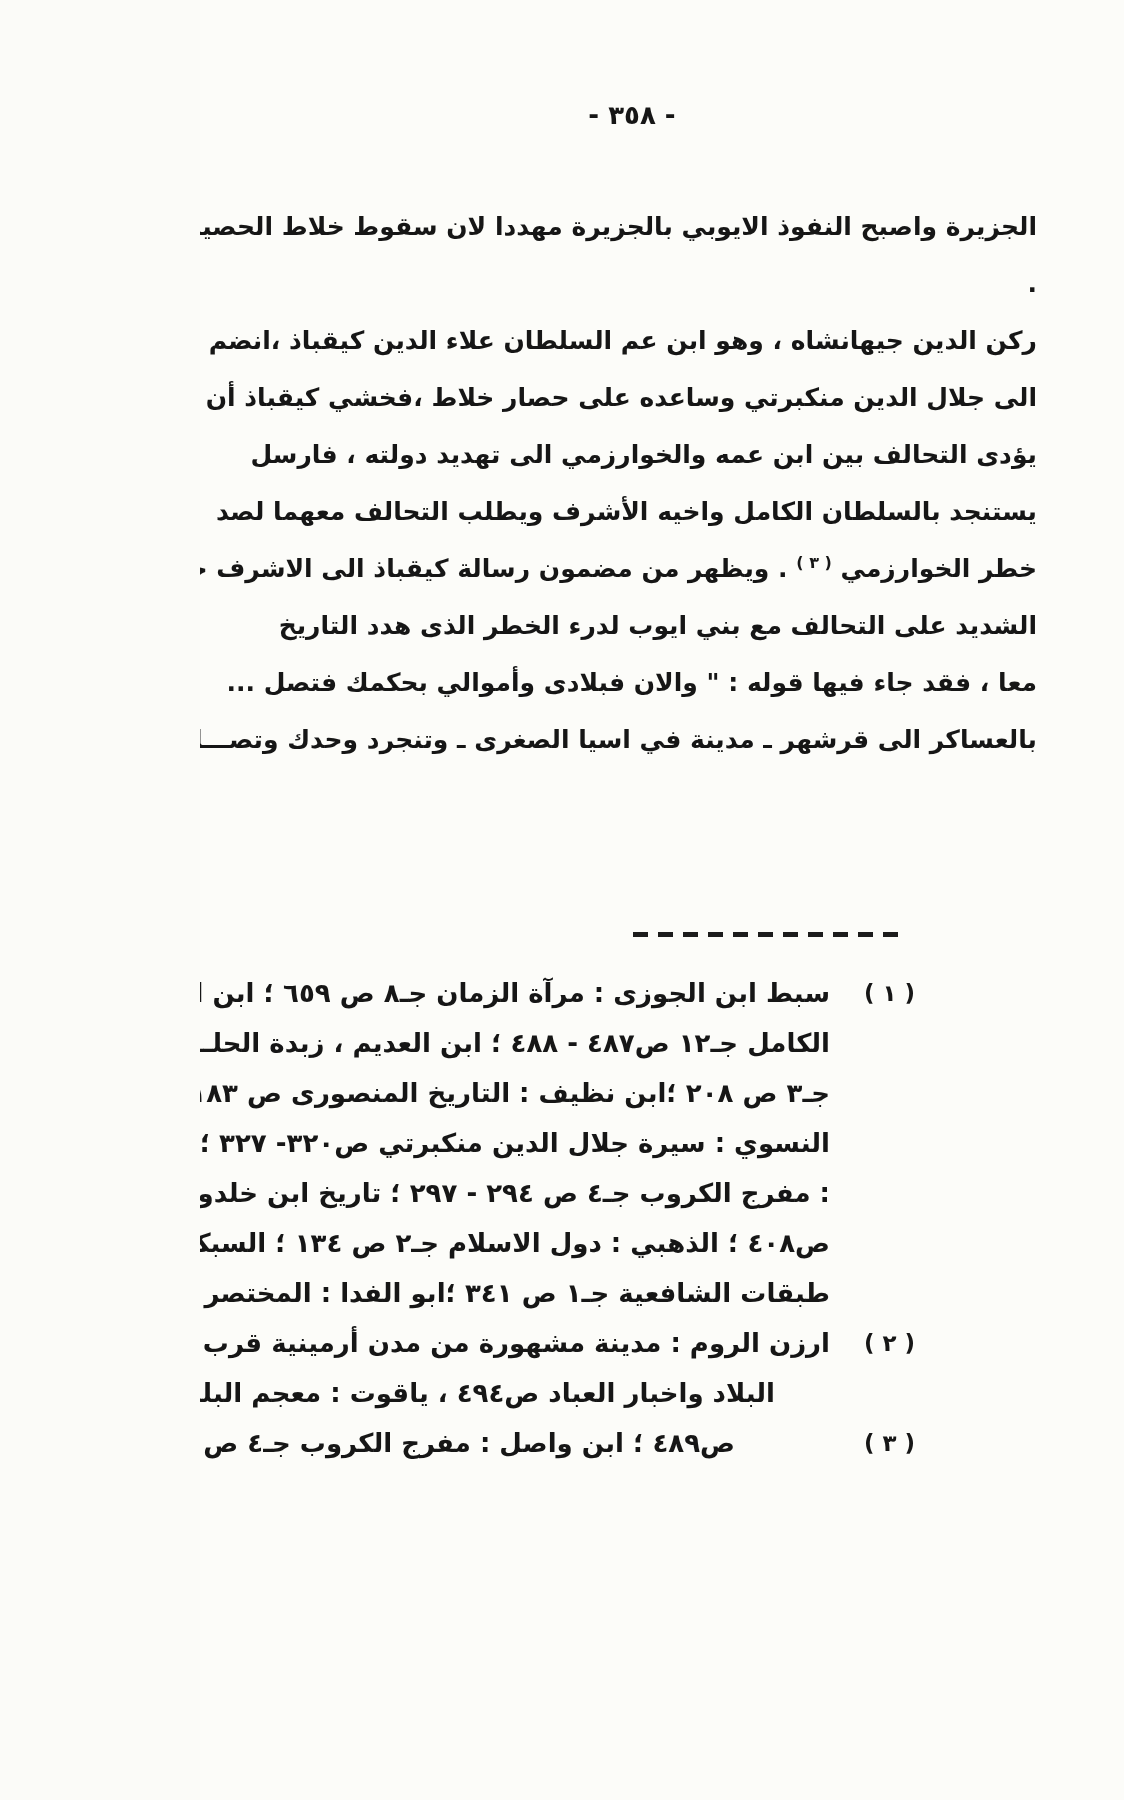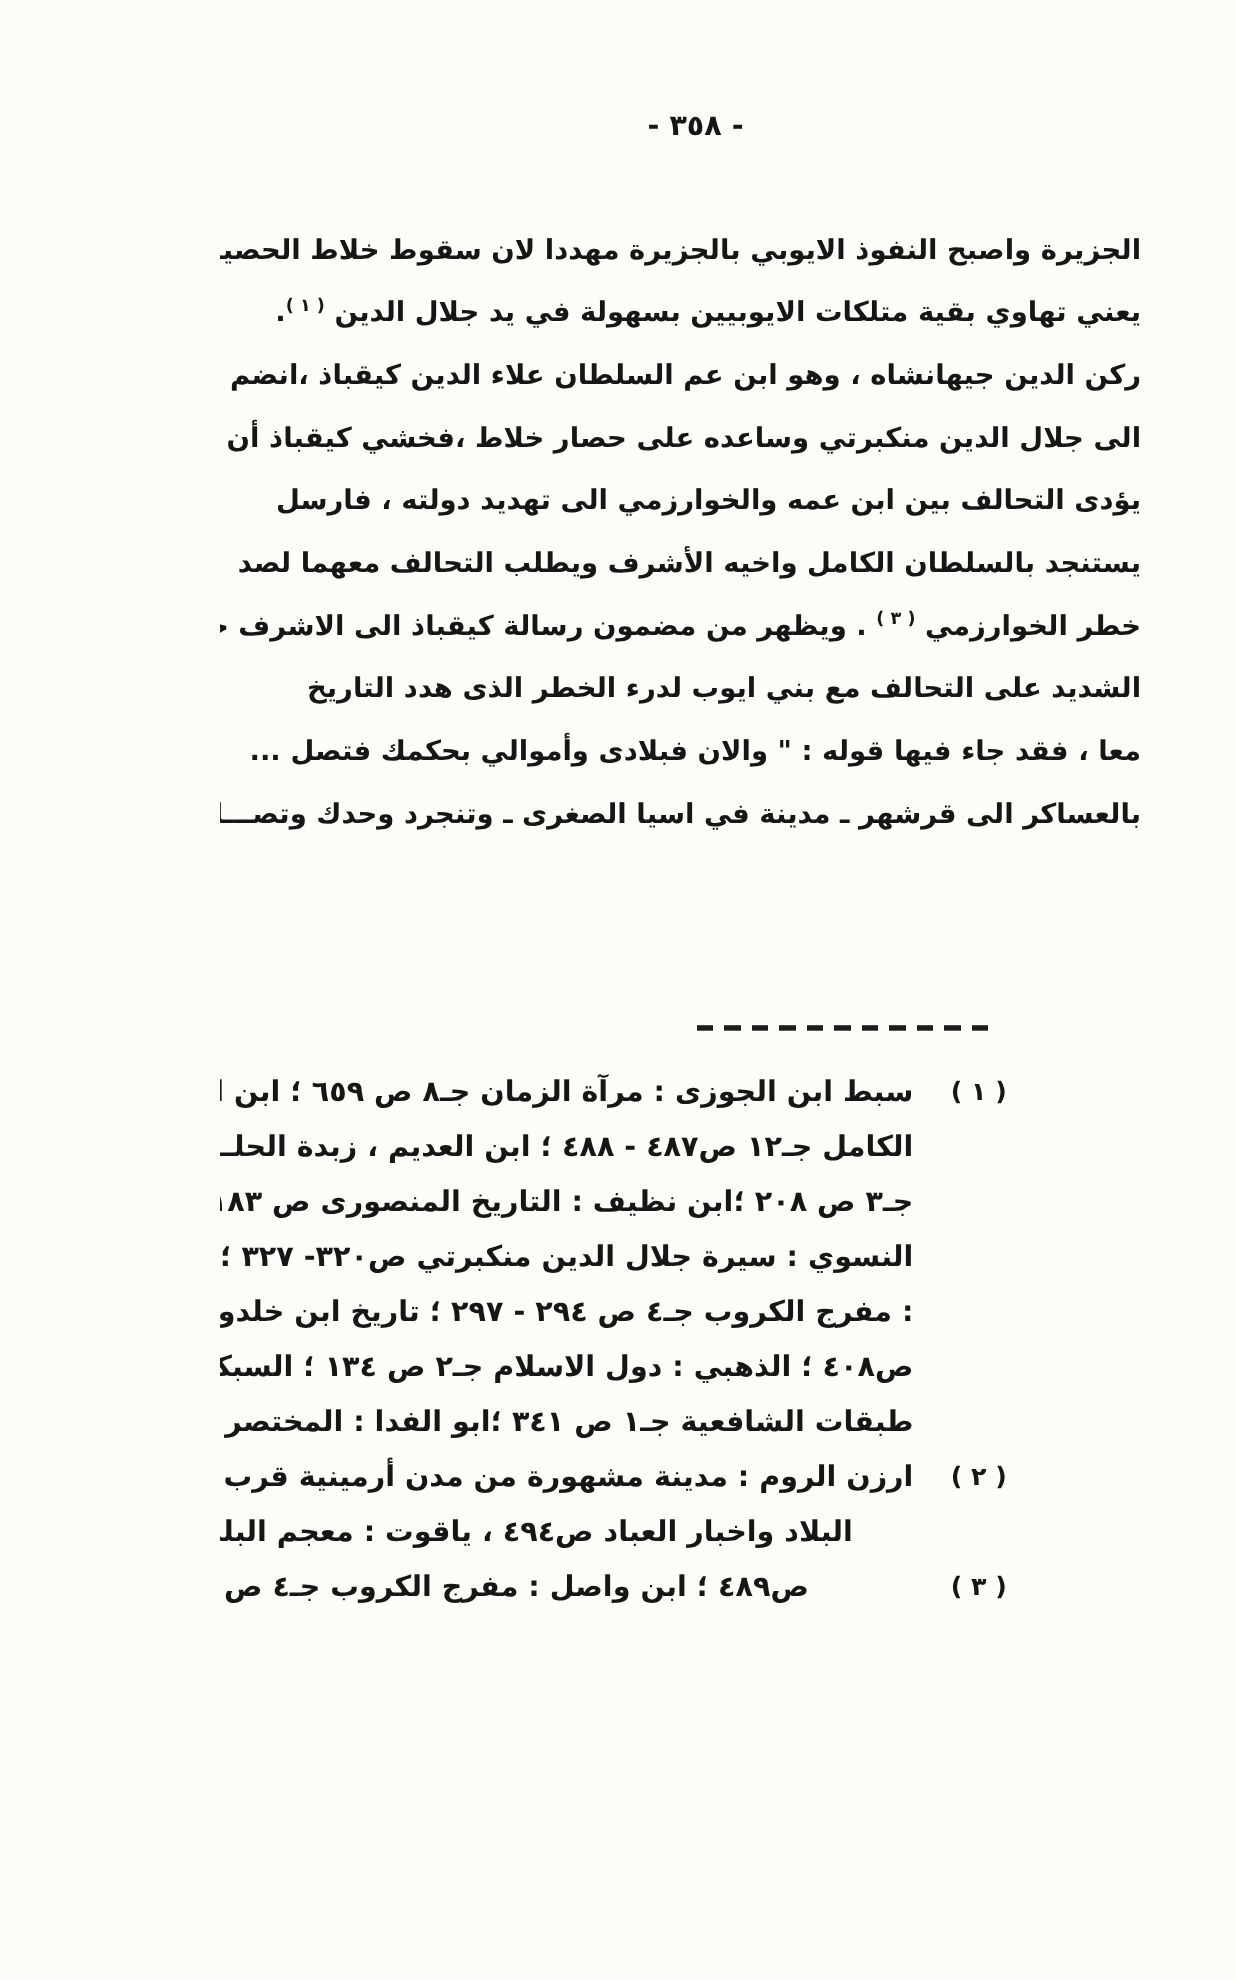--- a/index.html
+++ b/index.html
@@ -85,21 +85,20 @@
 <body>
 
 <div class="page">
 
   <div class="pagenum">- ٣٥٨ -</div>
 
   <div class="bodyblock">
     <div class="bline">الجزيرة واصبح النفوذ الايوبي بالجزيرة مهددا لان سقوط خلاط الحصينة</div>
 
     <div class="bline spread">
-      <span><span>يعني تهاوي بقية متلكات الايوبيين بسهولة في يد جلال الدين</span> <span class="sup">( ١ )</span></span>
       <span>.</span>
     </div>
 
 
     <div class="bline">ركن الدين جيهانشاه ، وهو ابن عم السلطان علاء الدين كيقباذ ،انضم</div>
     <div class="bline">الى جلال الدين منكبرتي وساعده على حصار خلاط ،فخشي كيقباذ أن</div>
     <div class="bline">يؤدى التحالف بين ابن عمه والخوارزمي الى تهديد دولته ، فارسل</div>
     <div class="bline">يستنجد بالسلطان الكامل واخيه الأشرف ويطلب التحالف معهما لصد</div>
 
     <div class="bline">

